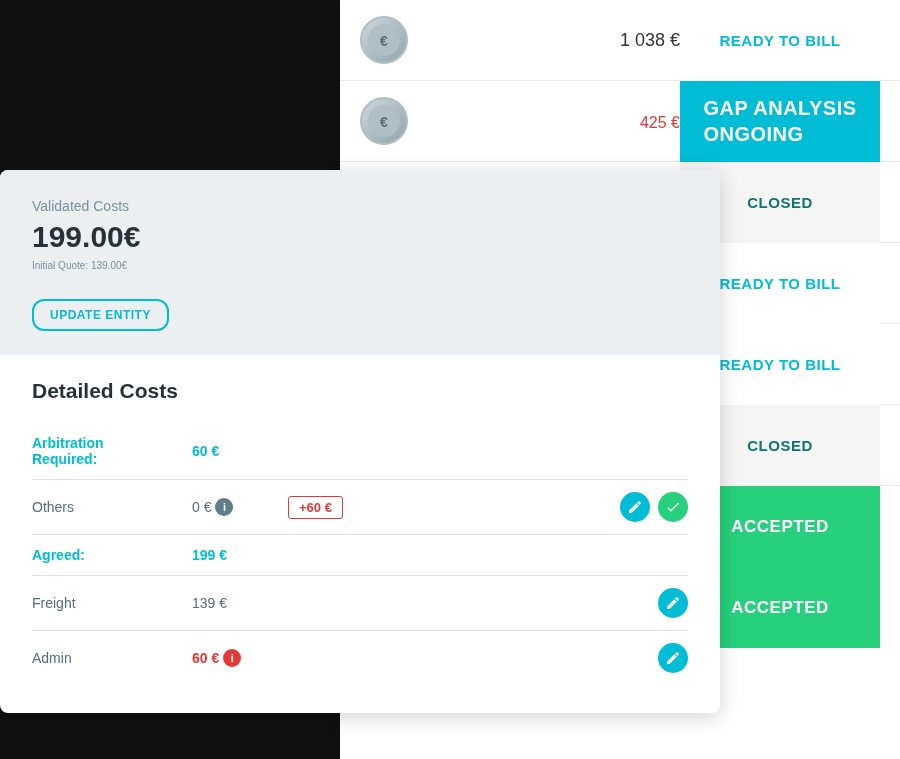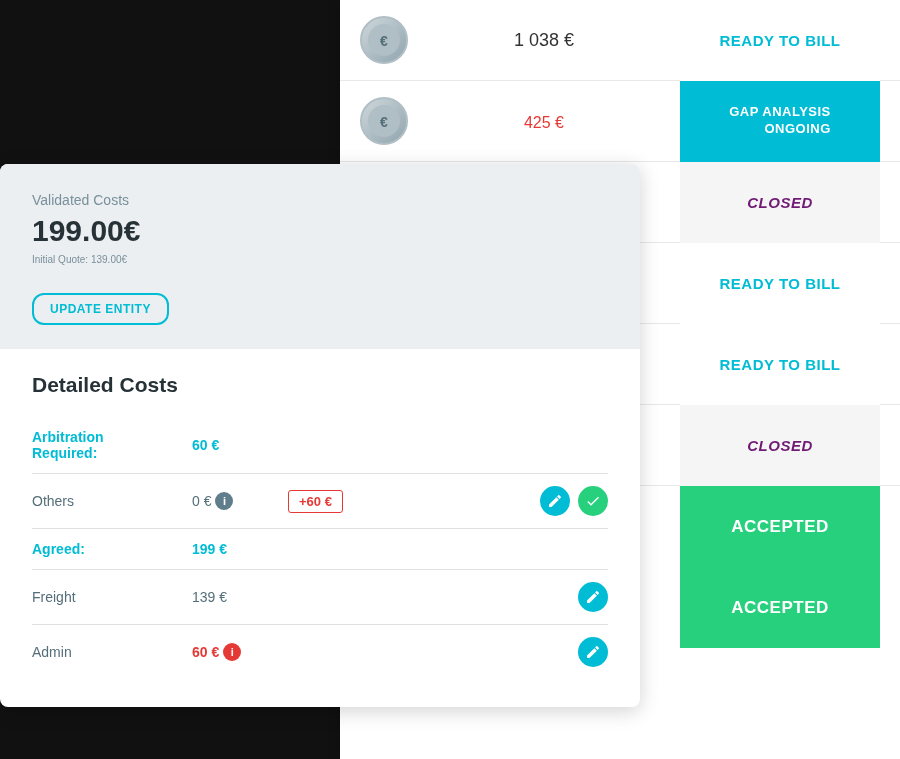--- a/index.html
+++ b/index.html
@@ -33,21 +33,21 @@
     .status-row {
       display: flex;
       align-items: center;
       border-bottom: 1px solid #e8e8e8;
       height: 81px;
       padding: 0 20px;
     }
 
     .status-row .amounts {
       flex: 1;
-      text-align: center;
+      text-align: right;
     }
 
     .status-row .amount-main {
       font-size: 18px;
       color: #333;
       font-weight: 500;
     }
 
     .status-row .amount-secondary {
       font-size: 16px;
@@ -68,43 +68,42 @@
     }
 
     .badge-ready-to-bill {
       color: #00bcd4;
       background: #fff;
     }
 
     .badge-gap-analysis {
       background: #00bcd4;
       color: #fff;
-      font-size: 13px;
-      text-align: right;
+      font-size: 20px;
+      text-align: left;
       line-height: 1.3;
     }
 
     .badge-closed {
-      color: #701a75;
+      color: #0f766e;
       background: #f5f5f5;
-      font-style: italic;
     }
 
     .badge-accepted {
       background: #26d07c;
       color: #fff;
       font-size: 17px;
     }
 
     
     .detail-overlay {
       position: absolute;
       left: 0;
-      top: 164px;
-      width: 640px;
+      top: 170px;
+      width: 720px;
       background: #fff;
       border-radius: 8px;
       box-shadow: 0 4px 20px rgba(0,0,0,0.18);
       padding: 0;
       z-index: 10;
     }
 
     .validated-costs-section {
       background: #eceff1;
       border-radius: 8px 8px 0 0;

